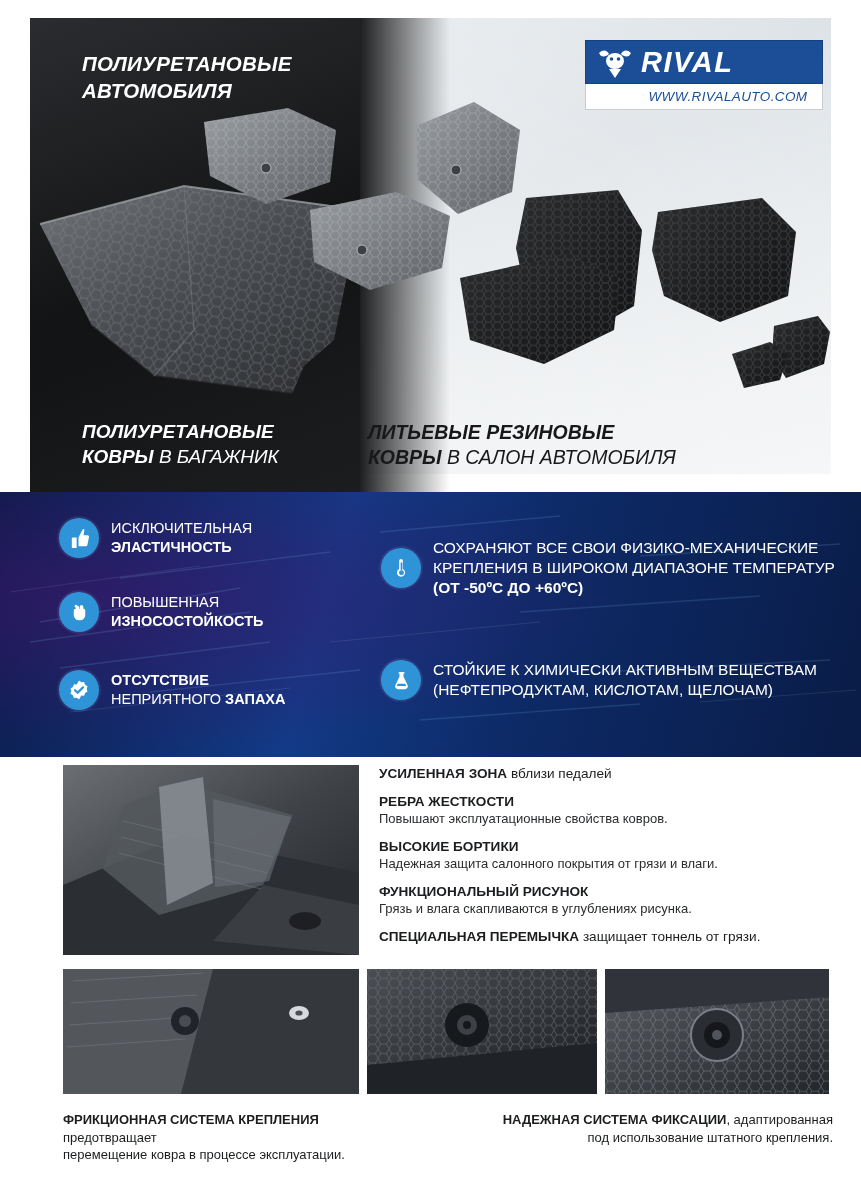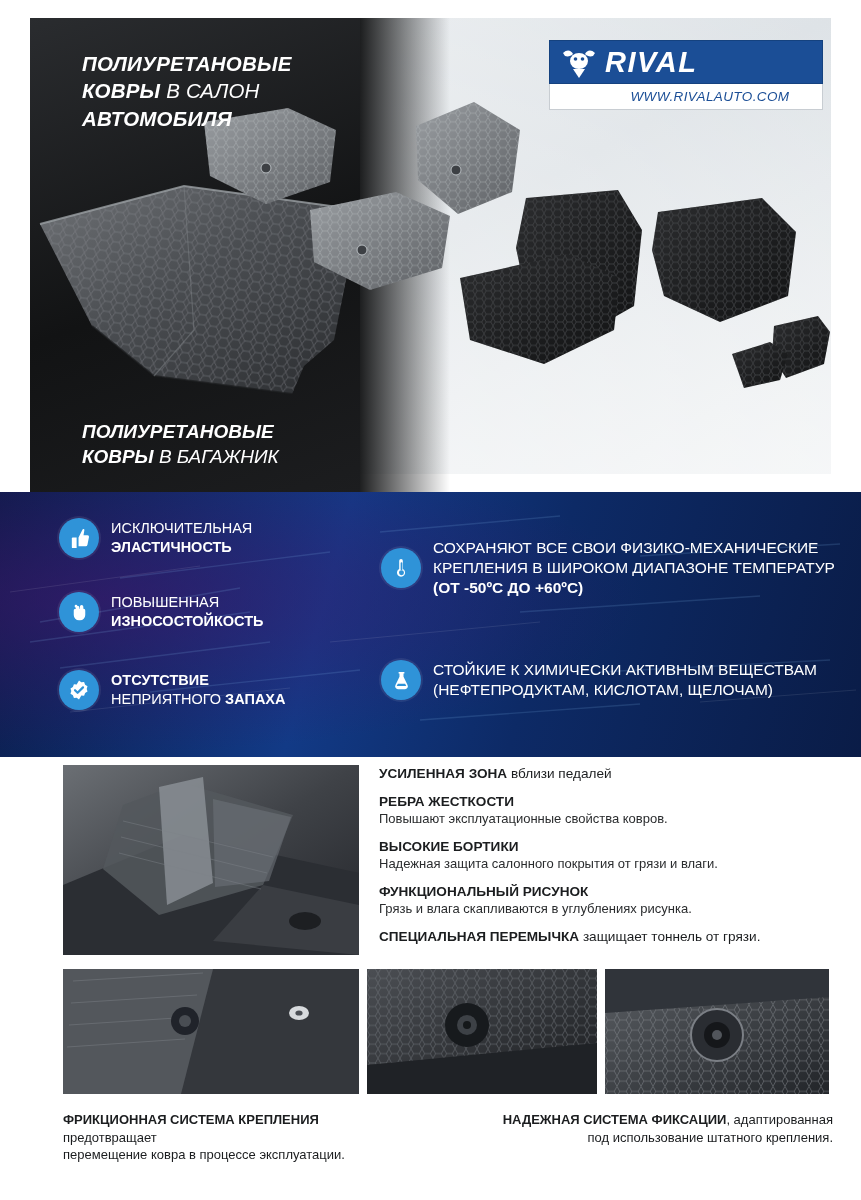--- a/index.html
+++ b/index.html
@@ -36,21 +36,21 @@
     color: #ffffff; font-size: 20.5px; line-height: 1.33;
     letter-spacing: 0.2px;
   }
   .hero-title .l1 { font-weight: 700; display: block; }
   .hero-title .l2 { display: block; }
   .hero-title .l2 b { font-weight: 700; }
   .hero-title .l3 { display: block; font-weight: 700; }
 
   
   .logo {
-    position: absolute; right: 38px; top: 40px; width: 274px; border-radius: 21px;
+    position: absolute; right: 38px; top: 40px; width: 238px; border-radius: 21px;
   }
   .logo-top {
     height: 44px; background: #1b4e96;
     display: flex; align-items: center; padding-left: 10px;
     box-shadow: 0 0 0 1px #15427f inset;
   }
   .logo-mark { width: 40px; height: 36px; flex: 0 0 auto; }
   .logo-word {
     color: #ffffff; font-weight: 700; font-size: 29px;
     letter-spacing: 1.5px; margin-left: 6px;
@@ -215,21 +215,20 @@
       <path d="M8 14 L52 4 L64 20 L58 52 L20 66 L6 44 Z" fill="url(#rhex)"></path>
     </svg>
 
     <svg class="mat-svg" style="position:absolute;left:726px;top:336px" width="70" height="60" viewBox="0 0 70 60">
       <path d="M6 18 L44 6 L62 18 L54 44 L18 52 Z" fill="url(#rb)"></path>
       <path d="M6 18 L44 6 L62 18 L54 44 L18 52 Z" fill="url(#rhex)"></path>
     </svg>
 
     <div class="hero-title">
       <span class="l1">ПОЛИУРЕТАНОВЫЕ</span>
-      <span class="l2"><b>КОВРЫ</b><span> В САЛОН</span></span>
       <span class="l3">АВТОМОБИЛЯ</span>
     </div>
 
     <div class="logo">
       <div class="logo-top">
         <span class="logo-mark">
           <svg viewBox="0 0 40 36" width="40" height="36">
             <g fill="#ffffff">
               <path d="M4 9 C8 5 12 6 14 10 C12 12 9 13 6 12 Z"></path>
               <path d="M36 9 C32 5 28 6 26 10 C28 12 31 13 34 12 Z"></path>
@@ -243,20 +242,24 @@
         <span class="logo-word">RIVAL</span>
       </div>
       <div class="logo-bottom">
         <span class="logo-url">WWW.RIVALAUTO.COM</span>
       </div>
     </div>
 
     <div class="hero-cap-left">
       <span class="b">ПОЛИУРЕТАНОВЫЕ</span><br>
       <span class="b">КОВРЫ</span><span> В БАГАЖНИК</span>
+    </div>
+    <div class="hero-cap-right">
+      <span class="b">ЛИТЬЕВЫЕ РЕЗИНОВЫЕ</span><br>
+      <span class="b">КОВРЫ</span><span> В САЛОН АВТОМОБИЛЯ</span>
     </div>
   </div>
 
   <div class="band">
     <svg class="band-streaks" width="861" height="265">
       <g stroke="#7fb6e8" stroke-width="1.4" opacity="0.35">
         <line x1="40" y1="130" x2="240" y2="96"></line>
         <line x1="30" y1="150" x2="250" y2="120"></line>
         <line x1="60" y1="176" x2="270" y2="150"></line>
         <line x1="120" y1="86" x2="330" y2="60"></line>

